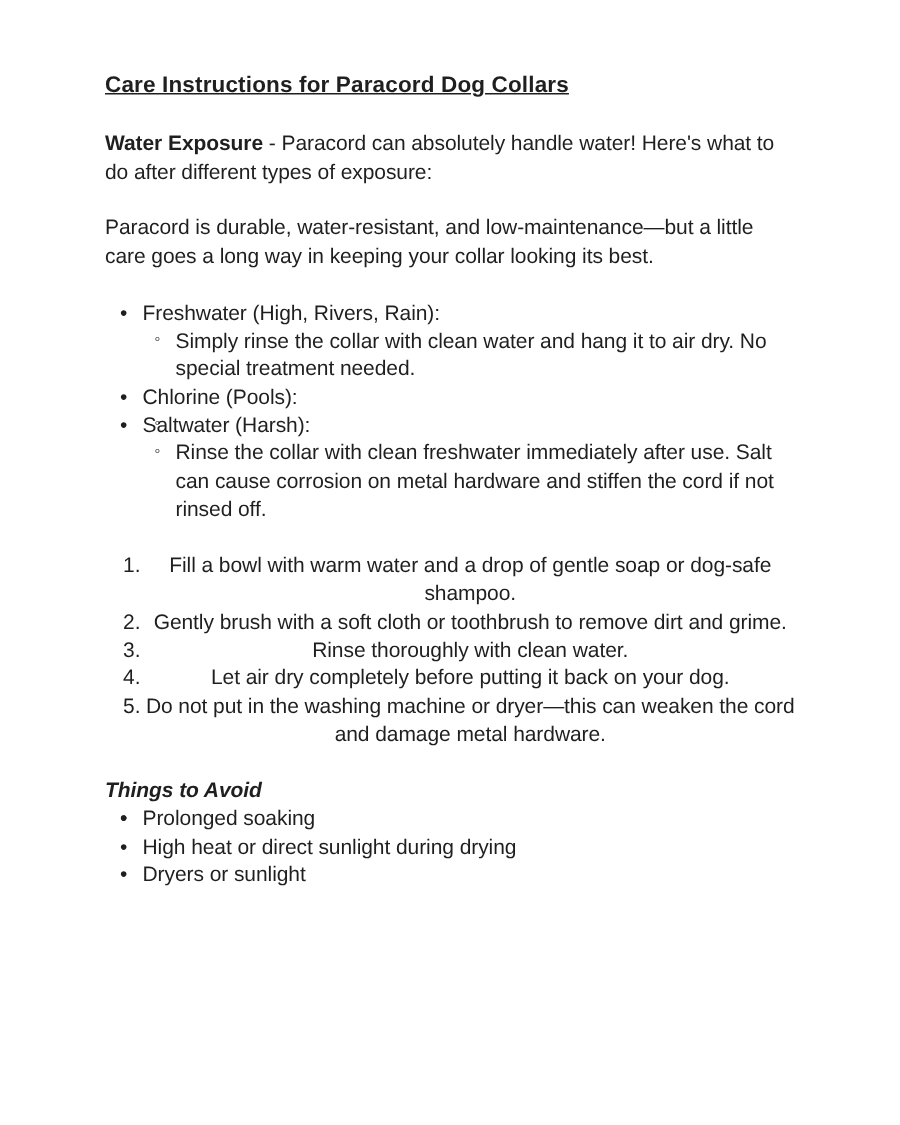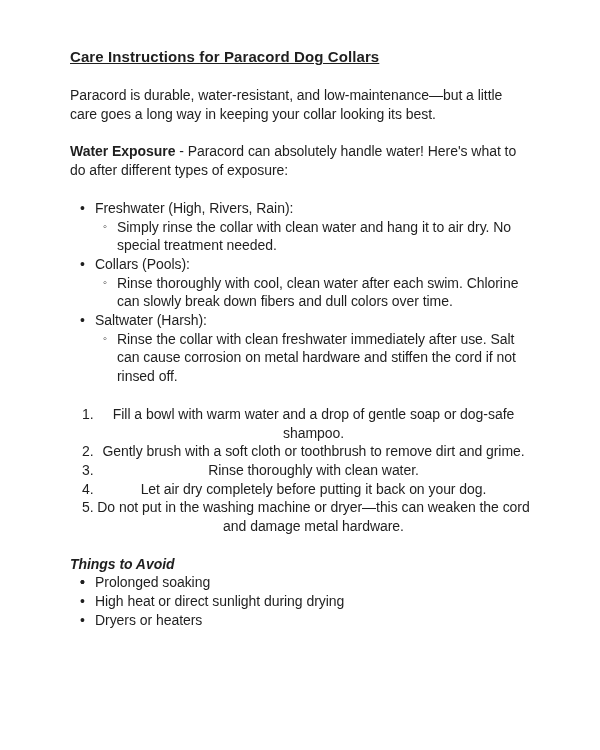--- a/index.html
+++ b/index.html
@@ -80,42 +80,41 @@
     top: 0;
   }
 </style>
 </head>
 <body>
 
 <div class="page">
 
   <h1 class="title">Care Instructions for Paracord Dog Collars</h1>
 
+  <p class="para"><strong>Water Exposure</strong><span> - Paracord can absolutely handle water! Here's what to do after different types of exposure:</span></p>
+
   <p class="para">Paracord is durable, water-resistant, and low-maintenance—but a little care goes a long way in keeping your collar looking its best.</p>
-
-  <p class="para"><strong>Water Exposure</strong><span> - Paracord can absolutely handle water! Here's what to do after different types of exposure:</span></p>
 
   <ul class="bullets">
     <li class="b1">
       <span class="marker">•</span>
       <span>Freshwater (High, Rivers, Rain):</span>
       <ul class="sub">
         <li class="b2">
           <span class="marker">◦</span>
           <span>Simply rinse the collar with clean water and hang it to air dry. No special treatment needed.</span>
         </li>
       </ul>
     </li>
     <li class="b1">
       <span class="marker">•</span>
-      <span>Collars (Pools):</span>
+      <span>Chlorine (Pools):</span>
       <ul class="sub">
         <li class="b2">
           <span class="marker">◦</span>
-          <span>Rinse thoroughly with cool, clean water after each swim. Chlorine can slowly break down fibers and dull colors over time.</span>
         </li>
       </ul>
     </li>
     <li class="b1">
       <span class="marker">•</span>
       <span>Saltwater (Harsh):</span>
       <ul class="sub">
         <li class="b2">
           <span class="marker">◦</span>
           <span>Rinse the collar with clean freshwater immediately after use. Salt can cause corrosion on metal hardware and stiffen the cord if not rinsed off.</span>
@@ -142,17 +141,17 @@
     <li class="b1">
       <span class="marker">•</span>
       <span>Prolonged soaking</span>
     </li>
     <li class="b1">
       <span class="marker">•</span>
       <span>High heat or direct sunlight during drying</span>
     </li>
     <li class="b1">
       <span class="marker">•</span>
-      <span>Dryers or heaters</span>
+      <span>Dryers or sunlight</span>
     </li>
   </ul>
 
 </div>
 
 </body></html>

